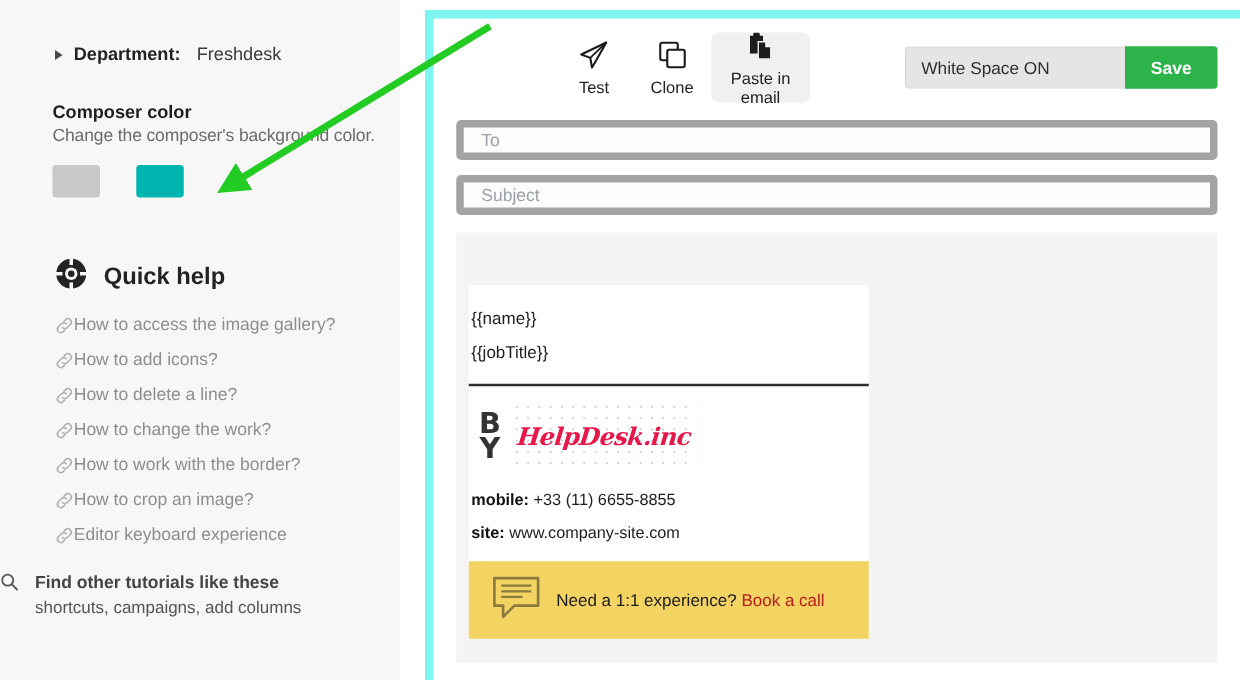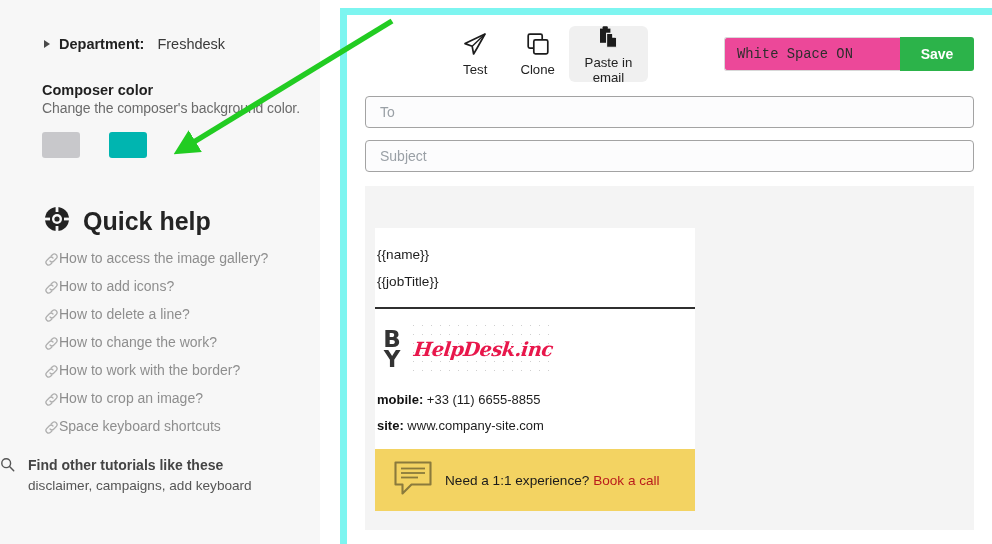--- a/index.html
+++ b/index.html
@@ -71,21 +71,21 @@
     cursor: pointer;
   }
 
   .qh-header {
     display: flex;
     align-items: center;
     gap: 13px;
     padding: 48px 0 0 44px;
   }
   .qh-title {
-    font-size: 25px;
+    font-size: 19px;
     font-weight: bold;
     color: #232323;
   }
   .qh-list { padding: 14px 0 0 44px; }
   .qh-item {
     display: flex;
     align-items: flex-start;
     height: 28px;
     cursor: pointer;
   }
@@ -183,41 +183,41 @@
   }
   .name-input {
     width: 176px;
     height: 34px;
     border: 1px solid #d8d8d8;
     border-right: none;
     border-radius: 3px 0 0 3px;
     padding: 0 12px;
     font-size: 13.8px;
     color: #2e2e2e;
-    font-family: Liberation Mono, monospace;
+    font-family: Liberation Sans, sans-serif;
     outline: none;
-    background: #ec4899;
+    background: #e5e5e5;
   }
   .save-btn {
     width: 74px;
     height: 34px;
     background: #2cb34a;
     color: #fff;
     font-size: 14px;
     font-weight: bold;
     border: none;
     border-radius: 0 3px 3px 0;
     cursor: pointer;
     font-family: inherit;
   }
 
   .field {
     margin: 0 18px 12px 18px;
     height: 32px;
-    border: 1px solid #a3a3a3;
+    border: 6px solid #a3a3a3;
     border-radius: 4px;
     background: #fcfcfd;
     display: flex;
     align-items: center;
     padding: 0 14px;
     font-size: 14px;
     color: #9aa0a6;
     cursor: text;
   }
   .field.to { margin-top: 3px; }
@@ -406,34 +406,34 @@
           </span>
           <span class="qh-text">How to crop an image?</span>
         </div>
         <div class="qh-item">
           <span class="qh-icon">
             <svg width="15" height="15" viewBox="0 0 16 16">
               <path d="M6.4 9.6a2.9 2.9 0 0 0 4.1 0l2.6-2.6a2.9 2.9 0 0 0-4.1-4.1L7.6 4.3" fill="none" stroke="#b0b0b0" stroke-width="1.35" stroke-linecap="round"></path>
               <path d="M9.6 6.4a2.9 2.9 0 0 0-4.1 0L2.9 9a2.9 2.9 0 0 0 4.1 4.1l1.4-1.4" fill="none" stroke="#b0b0b0" stroke-width="1.35" stroke-linecap="round"></path>
             </svg>
           </span>
-          <span class="qh-text">Space keyboard shortcuts</span>
+          <span class="qh-text">Editor keyboard experience</span>
         </div>
       </div>
 
     <div class="qh-find">
       <span class="qh-icon">
         <svg width="15" height="15" viewBox="0 0 16 16">
           <circle cx="6.6" cy="6.6" r="4.7" fill="none" stroke="#555" stroke-width="1.5"></circle>
           <line x1="10.2" y1="10.2" x2="14.6" y2="14.6" stroke="#555" stroke-width="1.6" stroke-linecap="round"></line>
         </svg>
       </span>
       <span class="qh-find-texts">
         <span class="qh-find-title">Find other tutorials like these</span><br>
-        <span class="qh-find-sub">disclaimer, campaigns, add keyboard</span>
+        <span class="qh-find-sub">shortcuts, campaigns, add columns</span>
       </span>
     </div>
   </aside>
 
   <section class="composer-wrap">
     <div class="cyan-border" id="cyan-border" style="border-top-color: rgb(125, 245, 240); border-left-color: rgb(125, 245, 240);"></div>
 
     <div class="composer">
 
       <div class="toolbar">

